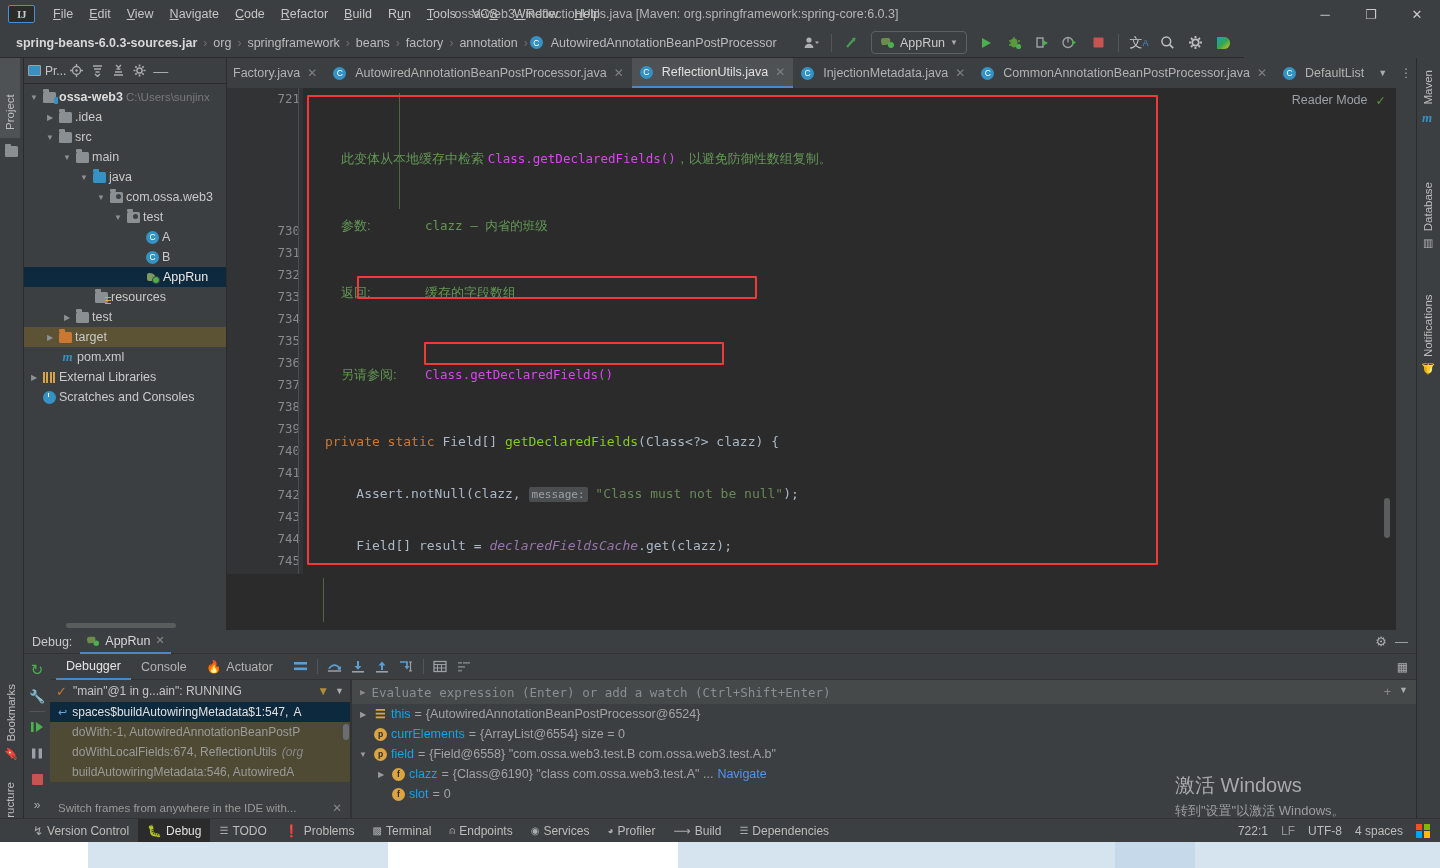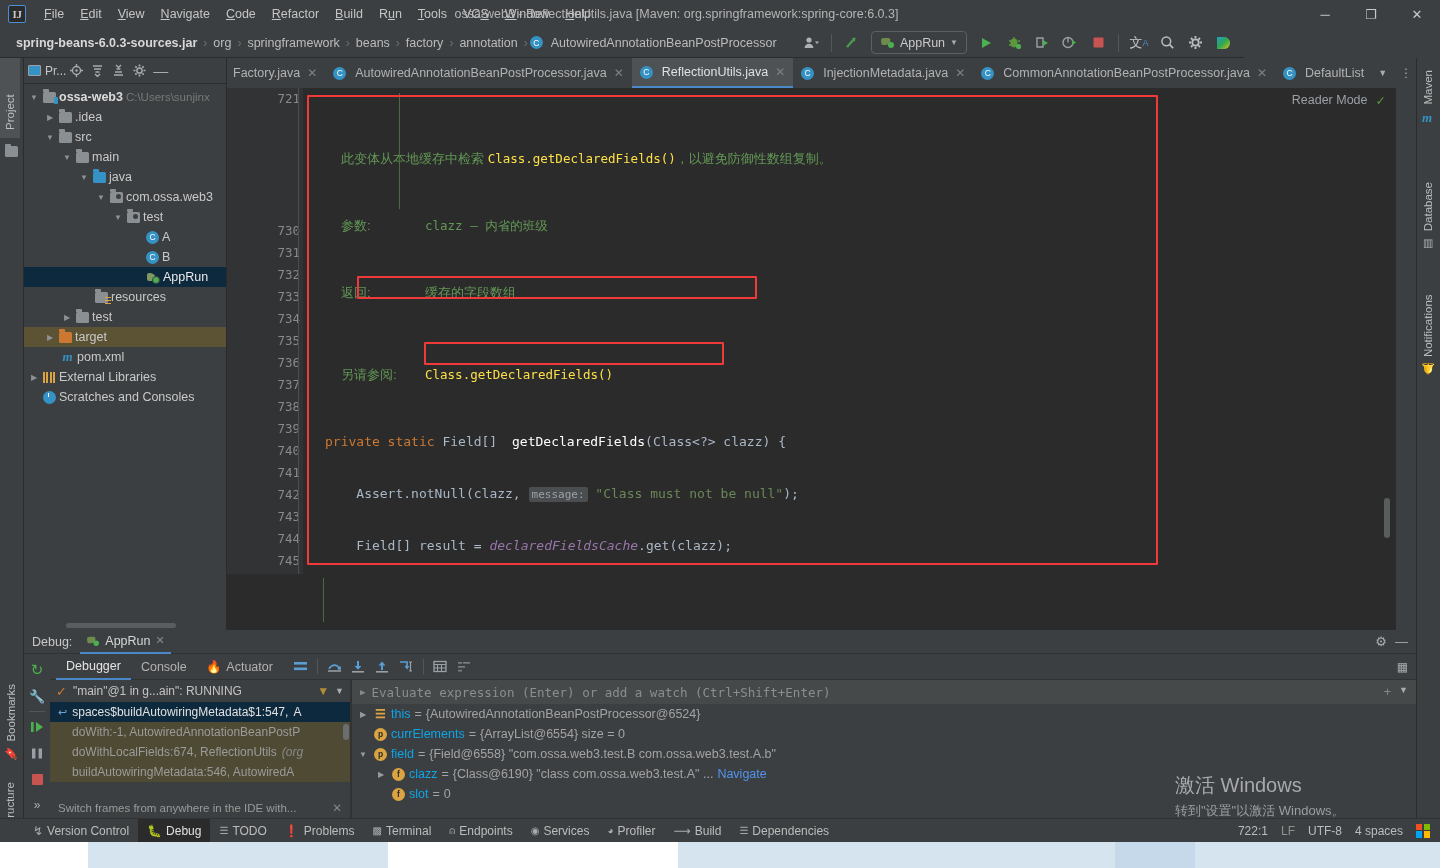--- a/index.html
+++ b/index.html
@@ -12,21 +12,21 @@
   }
   body { position: relative; }
 
   
   #titlebar {
     position: absolute; left:0; top:0; width:1440px; height:28px;
     background:#3c3f41; display:flex; align-items:center;
     font-size:12.5px; color:#bbbbbb;
   }
   #ij-logo {
-    width:18px; height:18px; margin-left:8px; margin-right:10px;
+    width:27px; height:18px; margin-left:8px; margin-right:10px;
     border:1.6px solid #4a8fd4; border-radius:2px; background:#2b2b2b;
     color:#c9c9c9; font-size:11px; font-weight:bold;
     display:flex; align-items:center; justify-content:center;
     font-family:"Liberation Serif", serif; letter-spacing:-0.5px;
   }
   .menu-item {
     padding:3px 8px; font-size:12.5px; color:#c5c5c5; cursor:default;
   }
   .menu-item u { text-decoration:underline; }
   #win-title {
@@ -171,23 +171,23 @@
   #gutter-line { position:absolute; left:71px; top:0; width:1px; height:542px; background:#4b4e50; }
 
   #code {
     position:absolute; left:76px; top:0; width:1093px; height:542px;
     font-family:"DejaVu Sans Mono", monospace; font-size:13px;
     white-space:pre;
   }
   .cl { height:22px; line-height:22px; padding-left:22px; color:#a9b7c6; }
   .kw{color:#cc7832;} .str{color:#6a8759;}
   .fld{color:#9876aa;font-style:italic;}
-  .mth{color:#ffffff;margin-left:7px;} .type{color:#a9b7c6;}
+  .mth{color:#84cc16;} .type{color:#a9b7c6;}
   .param-hint{background:#4b4e50;color:#9da0a3;font-size:11px;padding:1px 3px;border-radius:2px;}
-  .jd-link { color:#fde047; }
+  .jd-link { color:#d946ef; }
   #jdoc-bar { position:absolute; left:96px; top:5px; width:1px; height:116px; background:#4a6b3f; }
   .jdl { height:22px; line-height:22px; padding-left:122px; font-size:13px; color:#629755;
     font-family:"Liberation Sans",sans-serif; white-space:pre;}
   .jdl .mono { font-family:"DejaVu Sans Mono",monospace; font-size:12.5px; }
   .jdlabel { display:inline-block; width:84px; }
 
   .redbox { position:absolute; border:2px solid #f03a3a; border-radius:1px; pointer-events:none; z-index:4; }
 
   #bottom-jdoc {
     position:absolute; left:0; bottom:0; width:1169px; height:56px; background:#2b2b2b;

